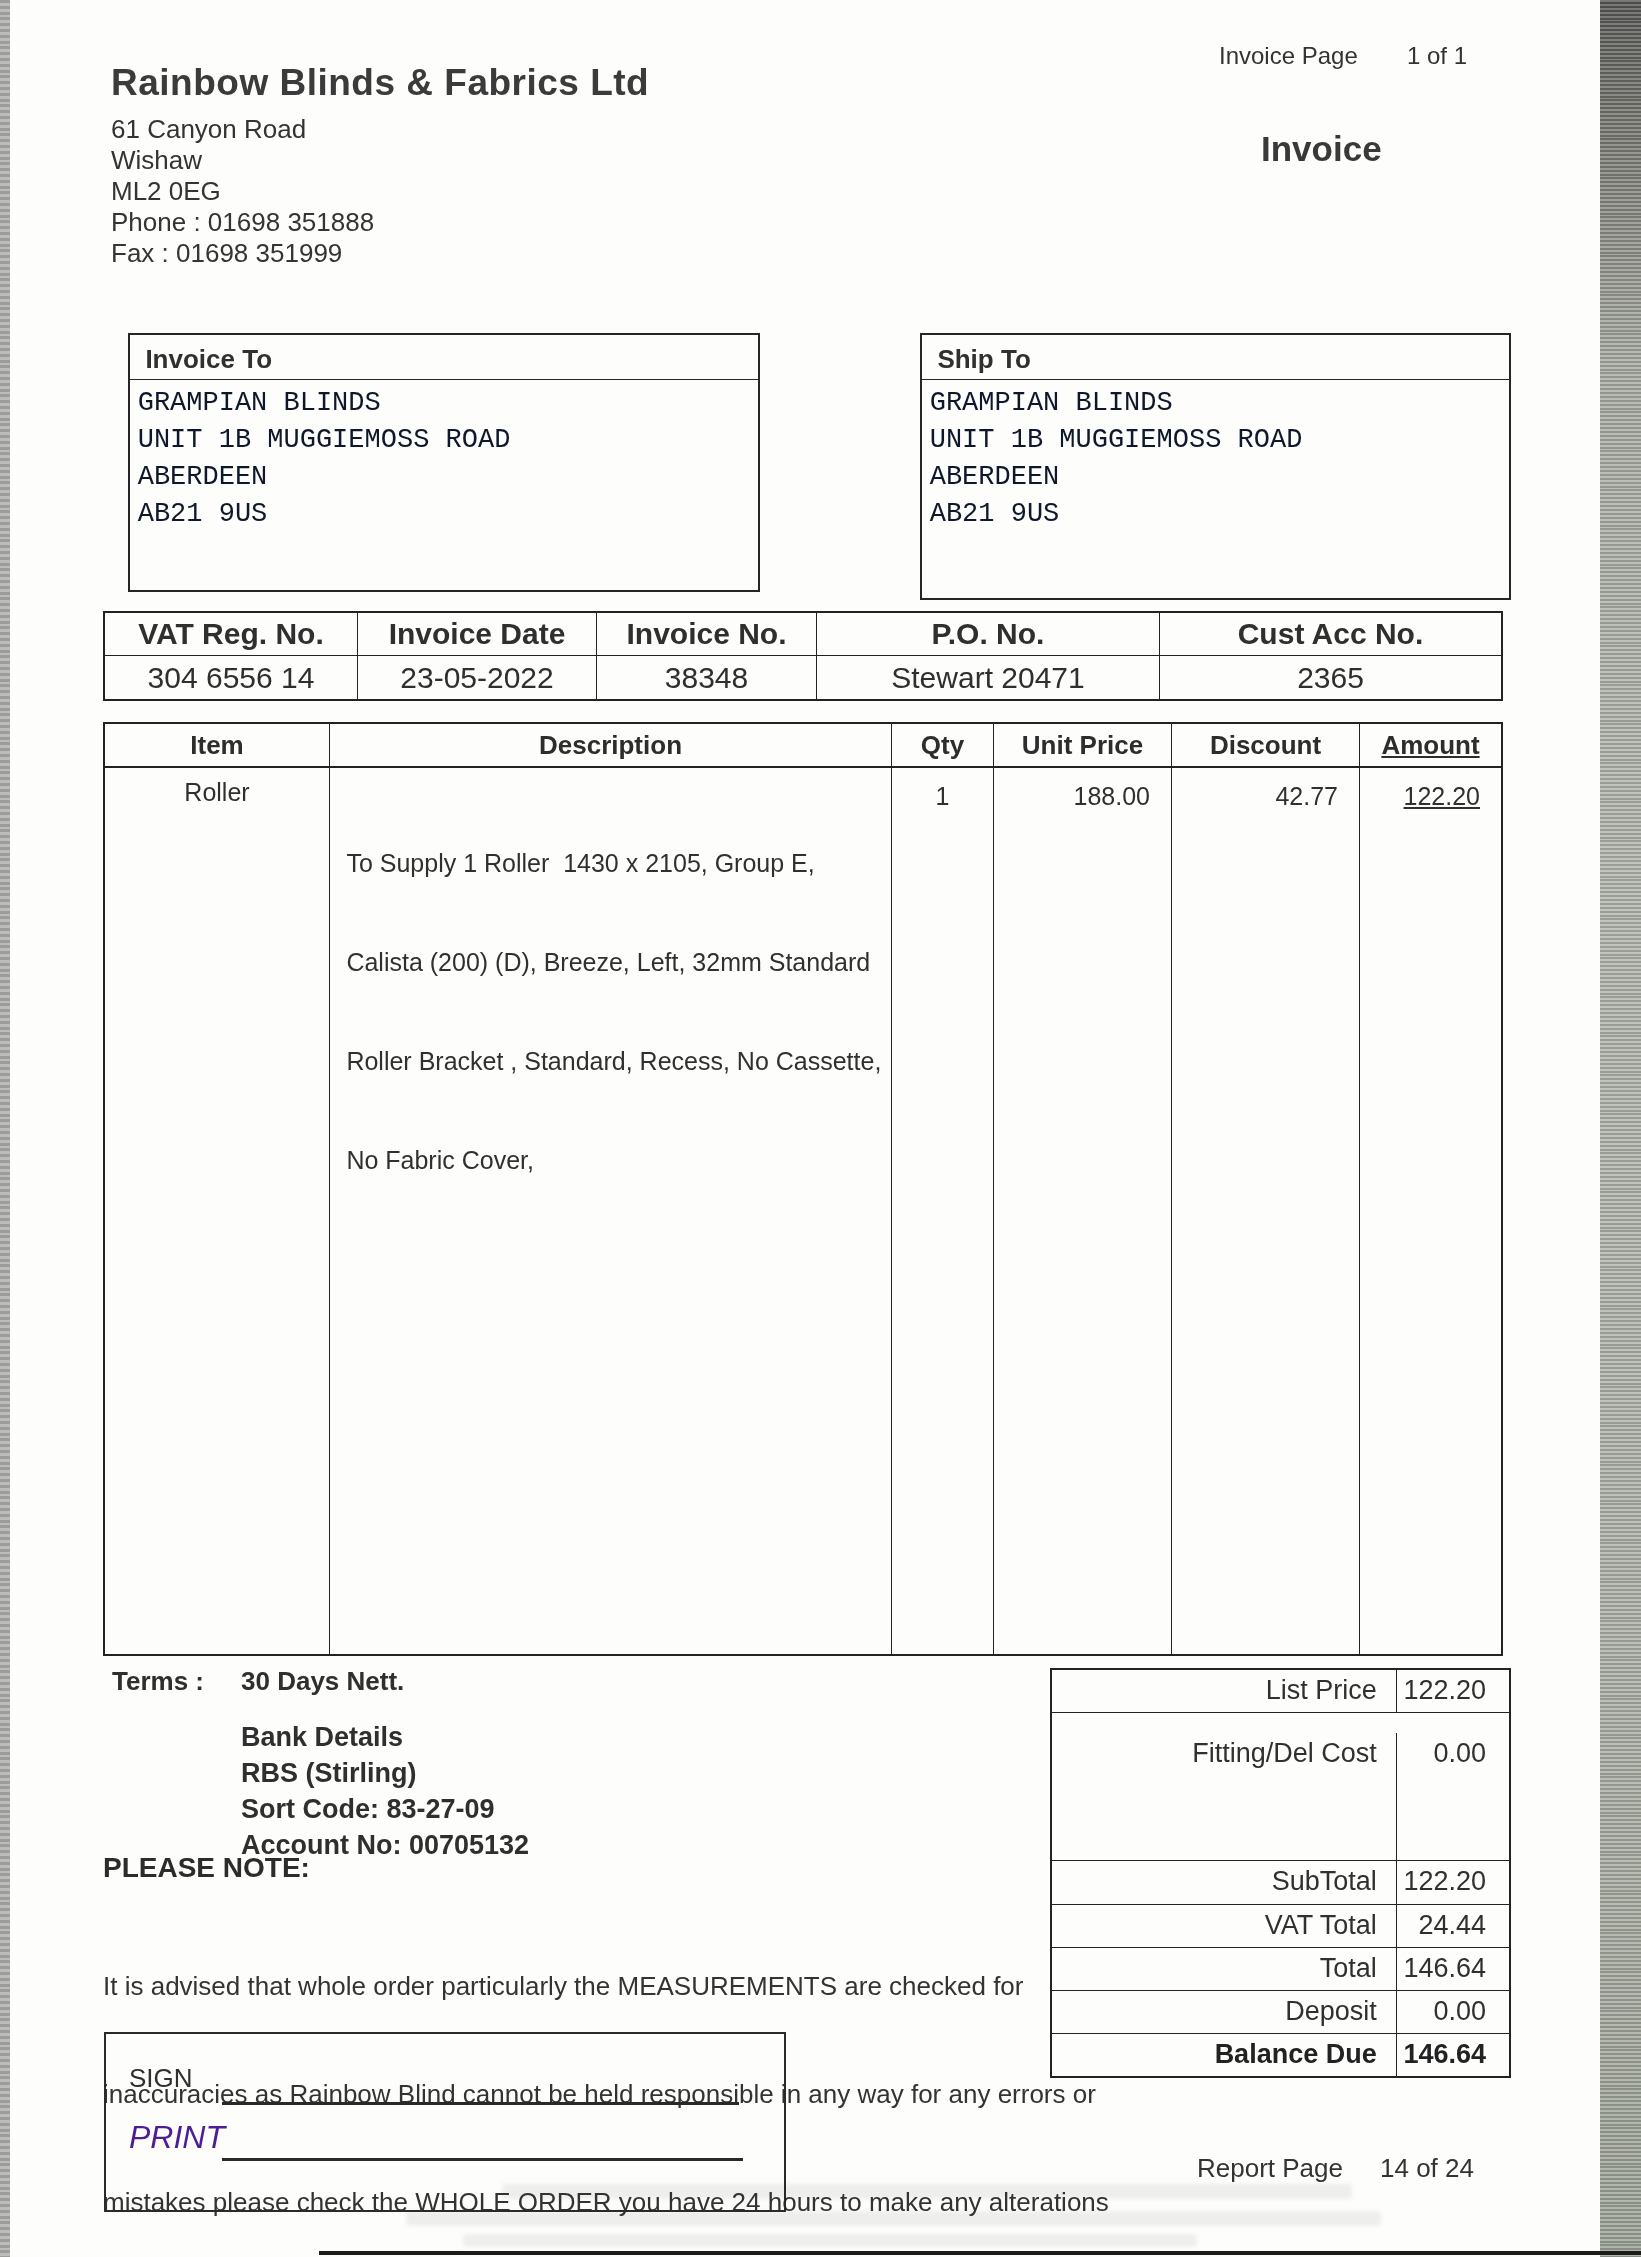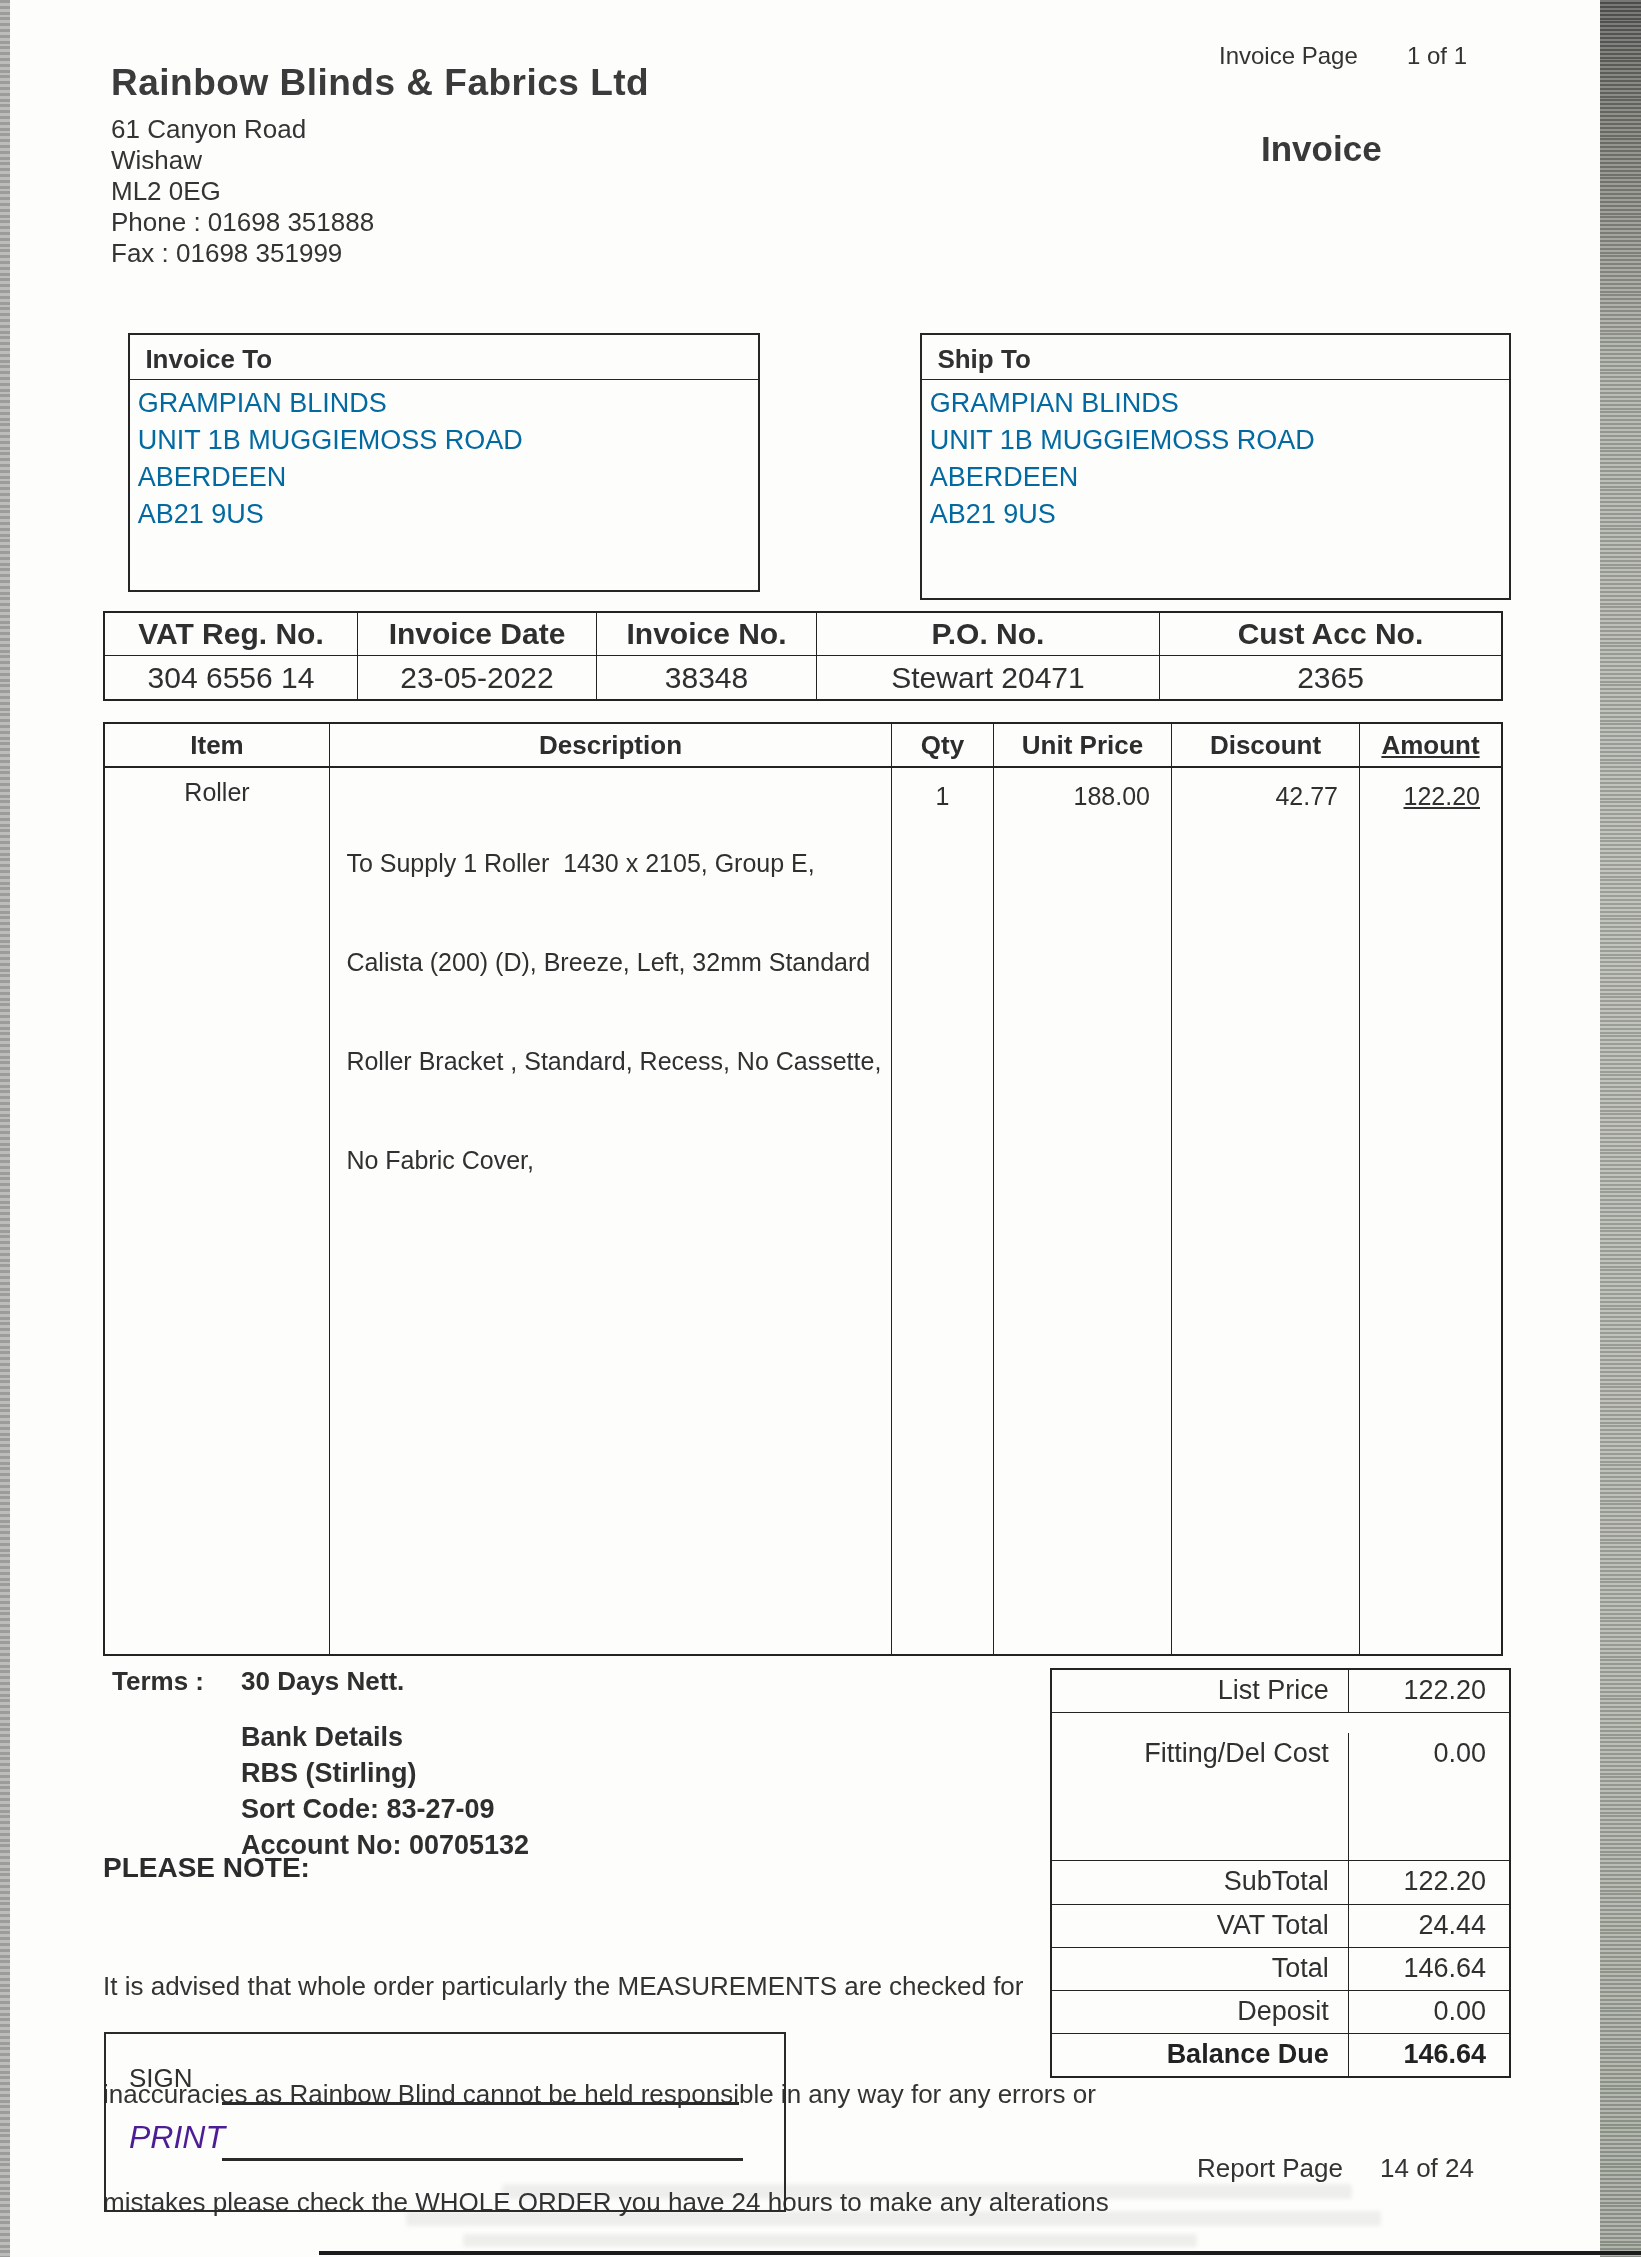--- a/index.html
+++ b/index.html
@@ -31,21 +31,21 @@
   .company-addr { position:absolute; left:111px; top:114px; font-size:26px; line-height:31px; color:#343434; }
   .page-meta { position:absolute; left:1219px; top:42px; font-size:24px; color:#333; }
   .page-meta .val { position:absolute; left:188px; top:0; white-space:nowrap; }
   .doc-title { position:absolute; left:1261px; top:129px; font-size:35px; font-weight:bold; color:#393939; }
 
   
   .addr-box { position:absolute; border:2.9px solid #262626; background:transparent; }
   .box-invoice-to { left:128px; top:333px; width:632px; height:259px; }
   .box-ship-to   { left:920px; top:333px; width:591px; height:267px; }
   .addr-title { font-size:26px; font-weight:bold; padding:8.7px 0 0 15.4px; height:45px; border-bottom:1.9px solid #262626; color:#303030; }
-  .addr-body  { padding:4.8px 0 0 7.7px; font-size:27px; line-height:37px; color:#0369a1; }
+  .addr-body  { padding:4.8px 0 0 7.7px; font-size:27px; line-height:37px; color:#0f172a;font-family:Liberation Mono, monospace; }
 
   
   .meta-table { position:absolute; left:103px; top:611px; width:1400px; height:90px;
     display:grid; grid-template-columns:253px 239px 220px 343px 1fr; grid-template-rows:43px 1fr;
     border:2.9px solid #232323; }
   .meta-table .h { font-weight:bold; font-size:25px; border-bottom:1.9px solid #232323; }
   .meta-table .c { border-right:1.9px solid #232323; display:flex; align-items:center; justify-content:center; font-size:30px; color:#2f2f2f; }
   .meta-table .c.last { border-right:none; }
 
   
@@ -63,21 +63,21 @@
 
   
   .terms { position:absolute; left:112px; top:1666px; font-size:26px; font-weight:bold; color:#2f2f2f; }
   .terms .val { position:absolute; left:129px; top:0; white-space:nowrap; }
   .bank { position:absolute; left:241px; top:1719px; font-size:27px; font-weight:bold; line-height:36px; color:#2f2f2f; }
   .note-title { position:absolute; left:103px; top:1852px; font-size:28px; font-weight:bold; color:#2c2c2c; }
   .note-body { position:absolute; left:103px; top:1896px; font-size:26px; line-height:36px; color:#333; white-space:pre; }
 
   
   .totals { position:absolute; left:1050px; top:1668px; width:461px; border:2.9px solid #232323; }
-  .t-row { display:flex; border-bottom:1.9px solid #232323; }
+  .t-row { display:flex; border-bottom:1.9px solid #232323;padding-left:48px; }
   .t-row:last-child { border-bottom:none; }
   .t-label { width:296px; text-align:right; padding:4.8px 19.3px 0 0; font-size:27px; color:#303030; }
   .t-value { flex:1; border-left:1.9px solid #232323; text-align:right; padding:4.8px 23px 0 0; font-size:27px; color:#303030; }
   .t-row.r0 { height:43px; } .t-row.r1 { height:128px;margin-top:20px; } .t-row.r2 { height:44px; }
   .t-row.r3 { height:43px; } .t-row.r4 { height:43px; } .t-row.r5 { height:43px; } .t-row.r6 { height:42px; }
   .t-row.bold .t-label, .t-row.bold .t-value { font-weight:bold; color:#222; }
 
   
   .sign-box { position:absolute; left:104px; top:2032px; width:682px; height:180px; border:2.9px solid #2a2a2a; }
   .sign-label { position:absolute; left:23px; top:29px; font-size:26px; color:#2f2f2f; }

